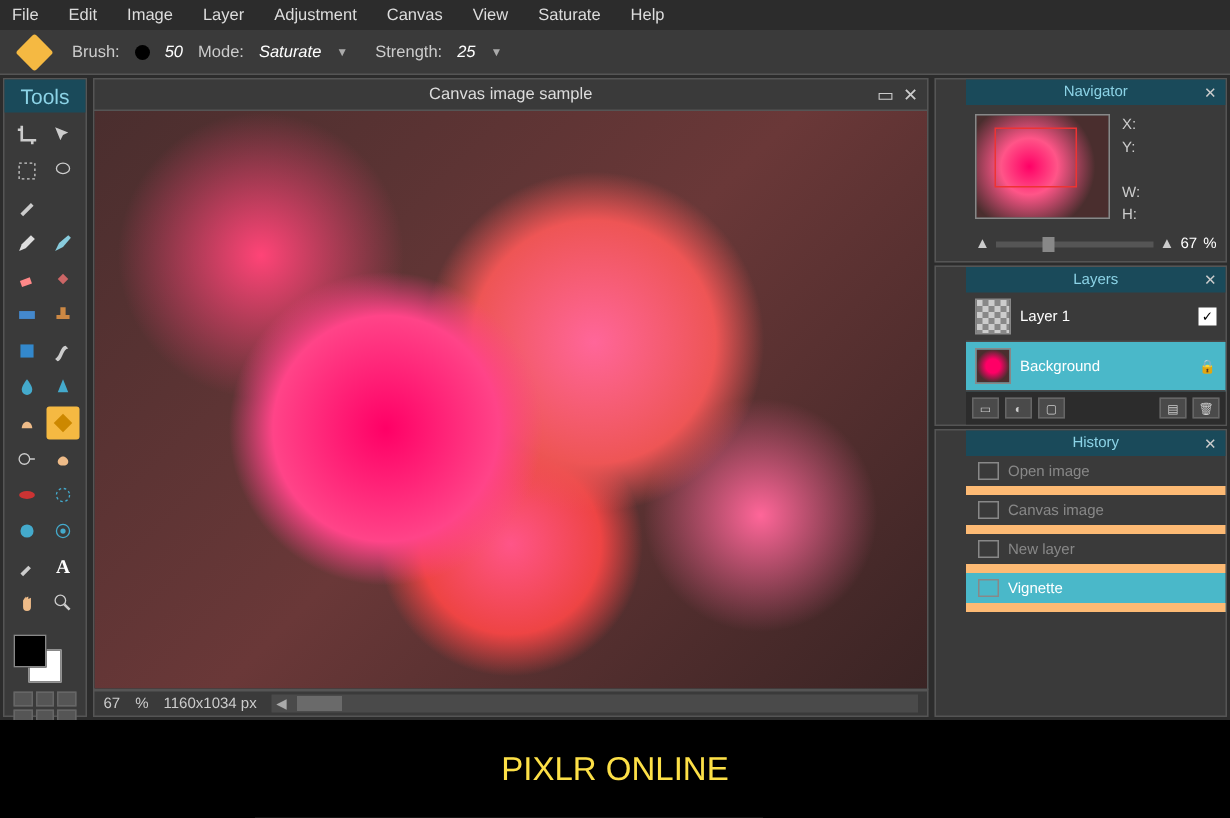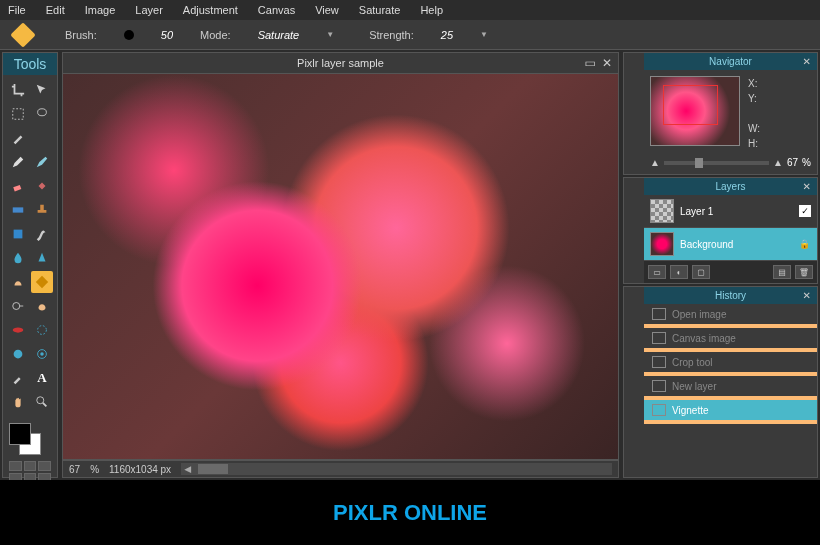--- a/index.html
+++ b/index.html
@@ -1,20 +1,20 @@
 <!DOCTYPE html>
 <html><head>
 <meta charset="utf-8">
 <style>
 * { margin:0; padding:0; box-sizing:border-box; font-family:Arial,sans-serif; }
 body { background:#000; width:820px; height:545px; overflow:hidden; }
 .app { background:#2c2c2c; width:820px; height:480px; display:flex; flex-direction:column; }
 .menubar { background:#2c2c2c; height:20px; display:flex; align-items:center; padding:0 8px; gap:20px; }
 .menubar span { color:#ddd; font-size:11px; cursor:pointer; }
-.optbar { background:#3a3a3a; height:30px; display:flex; align-items:center; padding:0 8px; gap:27px; border-bottom:1px solid #555; }
+.optbar { background:#3a3a3a; height:30px; display:flex; align-items:center; padding:0 8px; gap:10px; border-bottom:1px solid #555; }
 .optbar .lbl { color:#ccc; font-size:11px; }
 .optbar .val { color:#fff; font-size:11px;font-style:italic; }
 .optbar .arrow { color:#aaa; font-size:8px; margin-right:8px; }
 .swatch { width:18px; height:18px; background:#f5b942; border-radius:2px; transform:rotate(45deg); margin:0 6px; }
 .bdot { width:10px; height:10px; background:#000; border-radius:50%; }
 .body { display:flex; flex:1; overflow:hidden; }
 .tools { width:56px; background:#3a3a3a; border:1px solid #555; margin:2px; display:flex; flex-direction:column; }
 .tools-hdr { background:#1a4a5a; color:#8cd3e6; font-size:14px; text-align:center; padding:3px; }
 .tgrid { display:grid; grid-template-columns:1fr 1fr; gap:2px; padding:4px; }
 .tool { width:22px; height:22px; display:flex; align-items:center; justify-content:center; cursor:pointer; border-radius:2px; color:#ccc; font-size:13px; }
@@ -53,24 +53,24 @@
 .layer.sel { background:#4ab8c9; }
 .layer .th { width:24px; height:24px; border:1px solid #888; }
 .layer .thcheck { background:repeating-conic-gradient(#888 0 25%, #ccc 0 50%) 0 0/8px 8px; }
 .layer .thbg { background:radial-gradient(circle, #f06 30%, #4a2e2e 70%); }
 .layer .nm { flex:1; color:#fff; font-size:10px; }
 .layer .ck { width:12px; height:12px; background:#fff; display:flex; align-items:center; justify-content:center; font-size:9px; color:#000; }
 .layer .lock { color:#ddd; font-size:9px; }
 .layers-tb { display:flex; gap:4px; padding:4px; background:#2c2c2c; }
 .layers-tb div { width:18px; height:14px; background:#4a4a4a; border:1px solid #666; color:#ccc; font-size:8px; display:flex; align-items:center; justify-content:center; cursor:pointer; }
 .hist-body { }
-.hist-item { display:flex; align-items:center; gap:6px; padding:4px 8px; color:#888; font-size:10px; border-bottom:4px solid #fdba74; }
+.hist-item { display:flex; align-items:center; gap:6px; padding:4px 8px; color:#888; font-size:10px; border-bottom:6px solid #fdba74; }
 .hist-item.sel { background:#4ab8c9; color:#fff; }
 .hist-icon { width:14px; height:12px; border:1px solid #888; }
-.caption { color:#0ea5e9; font-size:22px; font-weight:bold; text-align:center; padding:20px; }
+.caption { color:#fde047; font-size:22px; font-weight:normal; text-align:center; padding:20px; }
 </style>
 </head>
 <body>
 
 <div class="app">
  <div class="menubar">
   <span>File</span>
   <span>Edit</span>
   <span>Image</span>
   <span>Layer</span>
@@ -243,21 +243,21 @@
             <div></div>
             <div></div>
             <div></div>
             <div></div>
     </div>
    </div>
   </div>
 
   <div class="canvas-area">
    <div class="canvas-hdr">
-    <span class="title">Pixlr layer sample</span>
+    <span class="title">Canvas image sample</span>
     <div class="wctl">
      <span>▭</span>
      <span>✕</span>
     </div>
    </div>
    <div class="canvas">
     <div class="flower-img"></div>
    </div>
    <div class="status">
     <span>67</span>
@@ -323,24 +323,20 @@
      <div class="hist-item">
               <div class="hist-icon"></div>
               <span>Open image</span>
             </div>
      <div class="hist-item">
               <div class="hist-icon"></div>
               <span>Canvas image</span>
             </div>
      <div class="hist-item">
               <div class="hist-icon"></div>
-              <span>Crop tool</span>
-            </div>
-     <div class="hist-item">
-              <div class="hist-icon"></div>
               <span>New layer</span>
             </div>
      <div class="hist-item sel">
               <div class="hist-icon"></div>
               <span>Vignette</span>
             </div>
     </div>
    </div>
   </div>
  </div>

